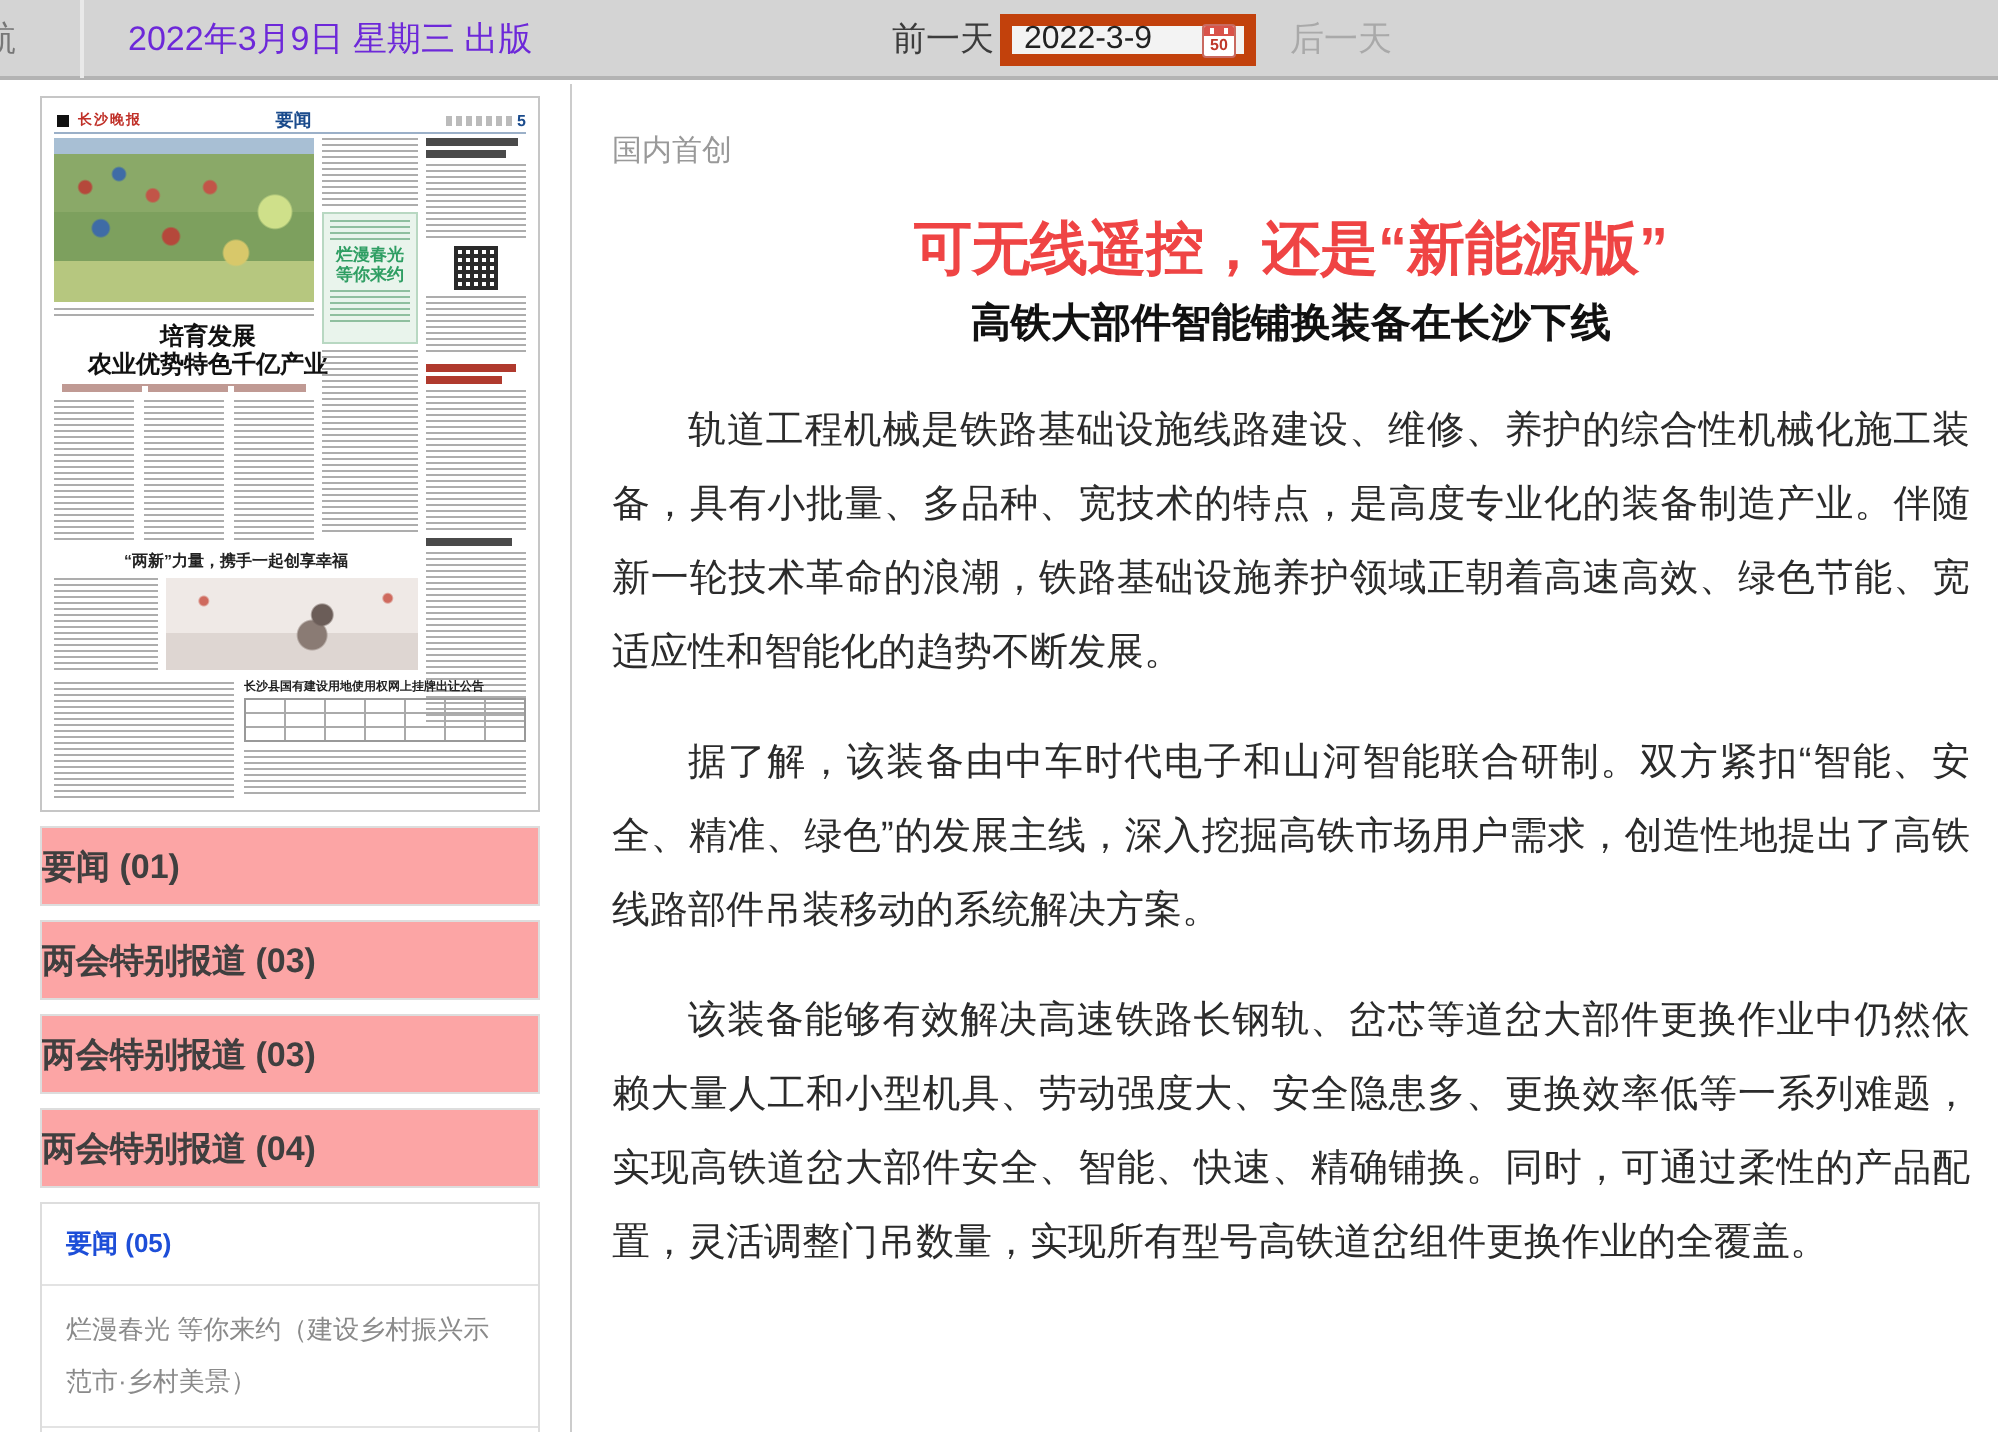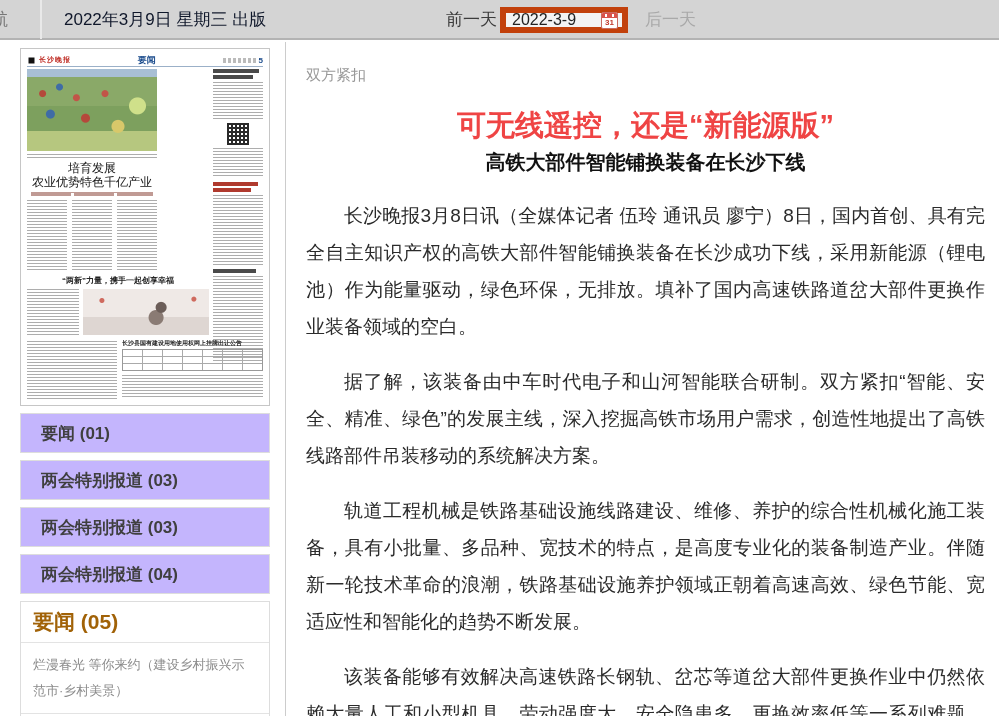--- a/index.html
+++ b/index.html
@@ -22,21 +22,21 @@
   .topbar{
     position:absolute;left:0;top:0;width:999px;height:40px;
     background:var(--topbar-bg);
     border-bottom:2px solid #b3b3b3;
     display:flex;align-items:center;
     font-size:17px;color:#333;
   }
   .nav-frag{width:40px;overflow:hidden;white-space:nowrap;color:#777;}
   .nav-frag span{display:inline-block;margin-left:-9px;}
   .topbar-divider{width:2px;height:40px;background:#e9e9e9;}
-  .pub-date{margin-left:22px;color:#0f172a;}
+  .pub-date{margin-left:22px;color:#6d28d9;}
   .prev-day{position:absolute;left:446px;color:#3c3c3c;cursor:pointer;text-decoration:none;}
   .date-wrap{
     position:absolute;left:500px;top:7px;width:128px;height:26px;
     background:#f3f3f3;border:6px solid #c2410c;
     display:flex;align-items:center;
   }
   .date-input{
     flex:1;min-width:0;border:none;background:transparent;outline:none;
     font-size:16px;color:#222;padding:0 0 0 6px;
     font-family:"Liberation Sans","DejaVu Sans",sans-serif;
@@ -84,22 +84,22 @@
       radial-gradient(circle at 38% 35%, #c25548 0 3px, transparent 4px),
       radial-gradient(circle at 18% 55%, #3f6ca6 0 4px, transparent 5px),
       radial-gradient(circle at 45% 60%, #b5483b 0 4px, transparent 5px),
       radial-gradient(circle at 60% 30%, #c25548 0 3px, transparent 4px),
       radial-gradient(circle at 70% 70%, #d8c86a 0 6px, transparent 7px),
       radial-gradient(circle at 85% 45%, #cfe08a 0 8px, transparent 9px),
       linear-gradient(180deg, #a8bfd4 0 10%, #8aa968 10% 45%, #7da05e 45% 75%, #b6c77f 75%);
   }
   .t-caption{position:absolute;left:0;top:85px;width:130px;height:4px;}
   .t-headline{
-    position:absolute;left:0;top:92px;width:130px;
-    text-align:center;font-weight:normal;font-size:12px;line-height:14px;color:#111;
+    position:absolute;left:12px;top:92px;width:130px;
+    text-align:center;font-weight:bold;font-size:12px;line-height:14px;color:#111;
     white-space:nowrap;
   }
   .t-sub{position:absolute;left:4px;top:123px;width:122px;height:4px;
     background:repeating-linear-gradient(90deg,#c09a94 0 40px,transparent 40px 43px),repeating-linear-gradient(#c09a94 0 1px,transparent 1px 4px);}
   .t-colsA{position:absolute;left:0;top:131px;width:130px;height:70px;display:flex;gap:5px;}
   .t-colsA div{flex:1;}
   .t-midcol{position:absolute;left:134px;top:0;width:48px;height:200px;}
   .t-mid-top{height:34px;margin-bottom:3px;}
   .t-greenbox{
     height:66px;background:#e9f4ec;border:1px solid #b8d8c2;padding:3px 3px;
@@ -137,28 +137,28 @@
   .t-table{
     position:absolute;left:95px;top:280px;width:141px;height:22px;
     border:1px solid #999;
     background:
       repeating-linear-gradient(90deg,transparent 0 19px,#aaa 19px 20px),
       repeating-linear-gradient(transparent 0 6px,#aaa 6px 7px);
   }
   .t-botlines{position:absolute;left:95px;top:306px;width:141px;height:24px;}
   
   .side-item{
-    width:250px;height:40px;border:1px solid #ddd;background:#c4b5fd;
-    margin-top:7px;display:flex;align-items:center;padding-left:20px;
+    width:250px;height:40px;border:1px solid #ddd;background:#fca5a5;
+    margin-top:7px;display:flex;align-items:center;padding-left:0;
     font-size:17px;font-weight:bold;color:#3f3f3f;cursor:pointer;
   }
   .side-group{width:250px;border:1px solid #ddd;background:#fff;margin-top:7px;}
   .side-group .side-head{
     height:40px;display:flex;align-items:center;padding-left:12px;
-    font-size:21px;font-weight:bold;color:#a16207;cursor:pointer;
+    font-size:13px;font-weight:bold;color:#1d4ed8;cursor:pointer;
   }
   .side-art{
     border-top:1px solid #e3e3e3;padding:9px 12px;
     font-size:13px;line-height:26px;color:#8a8a8a;cursor:pointer;
   }
   
   .main{
     position:absolute;left:285px;top:42px;width:714px;height:674px;
     border-left:1px solid #ccc;background:#fff;
     padding:24px 14px 0 20px;overflow:hidden;
@@ -183,21 +183,21 @@
 
 <div class="topbar">
   <span class="nav-frag"><span>航</span></span>
   <span class="topbar-divider"></span>
   <span class="pub-date">2022年3月9日 星期三 出版</span>
   <a class="prev-day">前一天</a>
   <span class="date-wrap">
     <input class="date-input" value="2022-3-9" style="">
     <span class="cal-icon">
       <span class="cal-top"></span>
-      <span class="cal-num">31</span>
+      <span class="cal-num">50</span>
     </span>
   </span>
   <span class="next-day">后一天</span>
 </div>
 
 <div class="sidebar">
 
   <div class="thumb">
     <div class="t-head">
       <span class="t-logo"></span>
@@ -212,20 +212,32 @@
       <div class="t-headline">
         <span>培育发展</span><br>
         <span>农业优势特色千亿产业</span>
       </div>
       <div class="t-sub"></div>
       <div class="t-colsA">
         <div class="fl"></div>
           <div class="fl"></div>
           <div class="fl"></div>
       </div>
+      <div class="t-midcol">
+        <div class="t-mid-top fl"></div>
+        <div class="t-greenbox">
+          <div class="gb-lines flg"></div>
+          <div class="gb-title">
+            <span>烂漫春光</span><br>
+            <span>等你来约</span>
+          </div>
+          <div class="gb-lines2 flg"></div>
+        </div>
+        <div class="t-mid-bot fl"></div>
+      </div>
       <div class="t-rightcol">
         <div class="hb" style="width:92%"></div>
         <div class="hb" style="width:80%"></div>
         <div class="fl" style="height:38px;margin-top:3px"></div>
         <div class="t-qr"></div>
         <div class="fl" style="height:30px"></div>
         <div class="hbr" style="width:90%;margin-top:4px"></div>
         <div class="hbr" style="width:75%"></div>
         <div class="fl" style="height:70px;margin-top:3px"></div>
         <div class="hb" style="width:85%;margin-top:4px"></div>
@@ -257,23 +269,22 @@
   <div class="side-group">
     <div class="side-head">
       <span>要闻 (05)</span>
     </div>
     <div class="side-art">烂漫春光 等你来约（建设乡村振兴示范市·乡村美景）</div>
     <div class="side-art">培育发展农业优势特色千亿产业</div>
   </div>
 </div>
 
 <div class="main">
-  <a class="back-link">双方紧扣</a>
+  <a class="back-link">国内首创</a>
   <h1 class="a-title">可无线遥控，还是“新能源版”</h1>
   <h2 class="a-subtitle">高铁大部件智能铺换装备在长沙下线</h2>
   <div class="a-body">
-    <p>长沙晚报3月8日讯（全媒体记者 伍玲 通讯员 廖宁）8日，国内首创、具有完全自主知识产权的高铁大部件智能铺换装备在长沙成功下线，采用新能源（锂电池）作为能量驱动，绿色环保，无排放。填补了国内高速铁路道岔大部件更换作业装备领域的空白。</p>
+    <p>轨道工程机械是铁路基础设施线路建设、维修、养护的综合性机械化施工装备，具有小批量、多品种、宽技术的特点，是高度专业化的装备制造产业。伴随新一轮技术革命的浪潮，铁路基础设施养护领域正朝着高速高效、绿色节能、宽适应性和智能化的趋势不断发展。</p>
     <p>据了解，该装备由中车时代电子和山河智能联合研制。双方紧扣“智能、安全、精准、绿色”的发展主线，深入挖掘高铁市场用户需求，创造性地提出了高铁线路部件吊装移动的系统解决方案。</p>
-    <p>轨道工程机械是铁路基础设施线路建设、维修、养护的综合性机械化施工装备，具有小批量、多品种、宽技术的特点，是高度专业化的装备制造产业。伴随新一轮技术革命的浪潮，铁路基础设施养护领域正朝着高速高效、绿色节能、宽适应性和智能化的趋势不断发展。</p>
     <p>该装备能够有效解决高速铁路长钢轨、岔芯等道岔大部件更换作业中仍然依赖大量人工和小型机具、劳动强度大、安全隐患多、更换效率低等一系列难题，实现高铁道岔大部件安全、智能、快速、精确铺换。同时，可通过柔性的产品配置，灵活调整门吊数量，实现所有型号高铁道岔组件更换作业的全覆盖。</p>
 
   </div>
 </div>
 
 </body></html>

